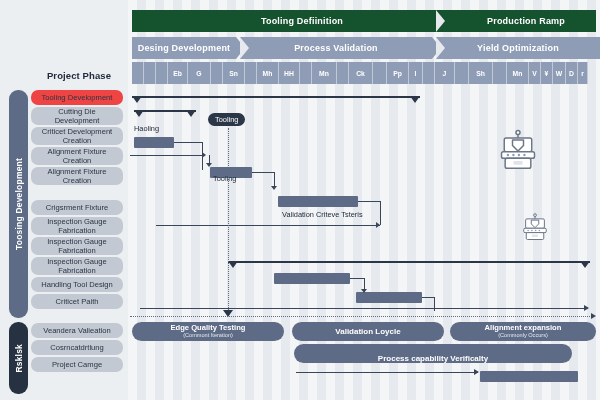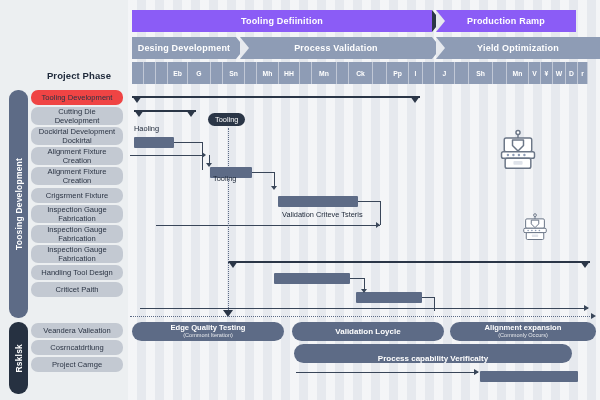--- a/index.html
+++ b/index.html
@@ -48,21 +48,21 @@
   .stripes{
     position:absolute;left:0;top:0;width:472px;height:400px;
     background:repeating-linear-gradient(90deg,
       rgba(255,255,255,.55) 0px, rgba(255,255,255,.55) 9px,
       rgba(0,0,0,0) 9px, rgba(0,0,0,0) 18px);
   }
 
   
   .band{position:absolute;height:22px;display:flex;align-items:center;justify-content:center;}
   .band .lbl{font-size:9px;font-weight:bold;color:#fff;letter-spacing:.2px;white-space:nowrap;}
-  .band.dark{background:#8b5cf6;}
+  .band.dark{background:#14532d;padding-left:20px;}
   .band.mid{background:#8e9cb5;}
   .band.mid .lbl{color:#fff;}
   .arrowr{
     position:absolute;right:-9px;top:0;width:0;height:0;
     border-top:11px solid transparent;border-bottom:11px solid transparent;
   }
   .notch{
     position:absolute;left:0;top:0;width:0;height:0;
     border-top:11px solid transparent;border-bottom:11px solid transparent;
     border-left:9px solid #e6e9ee;
@@ -161,29 +161,29 @@
     </div>
 
     <div class="items" id="tooling-items">
         <div class="item h1 active">
           <span>Tooling Development</span>
         </div>
         <div class="item h2">
           <span>Cutting Die Development</span>
         </div>
         <div class="item h2">
-          <span>Dockirtal Development Dockirtal</span>
+          <span>Criticet Development Creation</span>
         </div>
         <div class="item h2">
           <span>Alignment Fixture Creation</span>
         </div>
         <div class="item h2">
           <span>Alignment Fixture Creation</span>
         </div>
-        <div class="item h1" style="margin-top: 3px; text-align: right;">
+        <div class="item h1" style="margin-top: 15px; text-align: right;">
           <span>Crigsrment Fixture</span>
         </div>
         <div class="item h2">
           <span>Inspection Gauge Fabrication</span>
         </div>
         <div class="item h2">
           <span>Inspection Gauge Fabrication</span>
         </div>
         <div class="item h2">
           <span>Inspection Gauge Fabrication</span>

